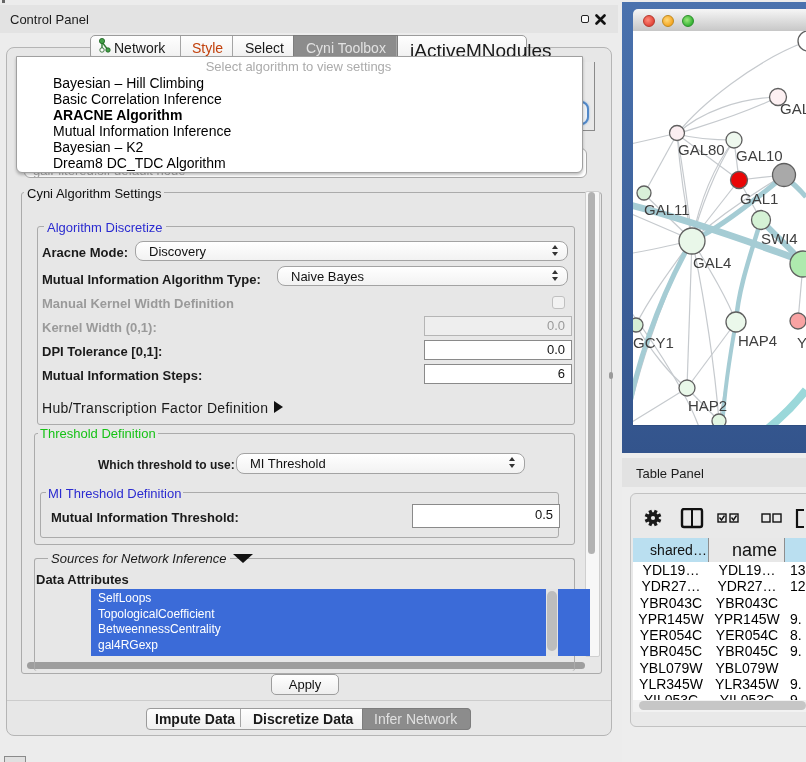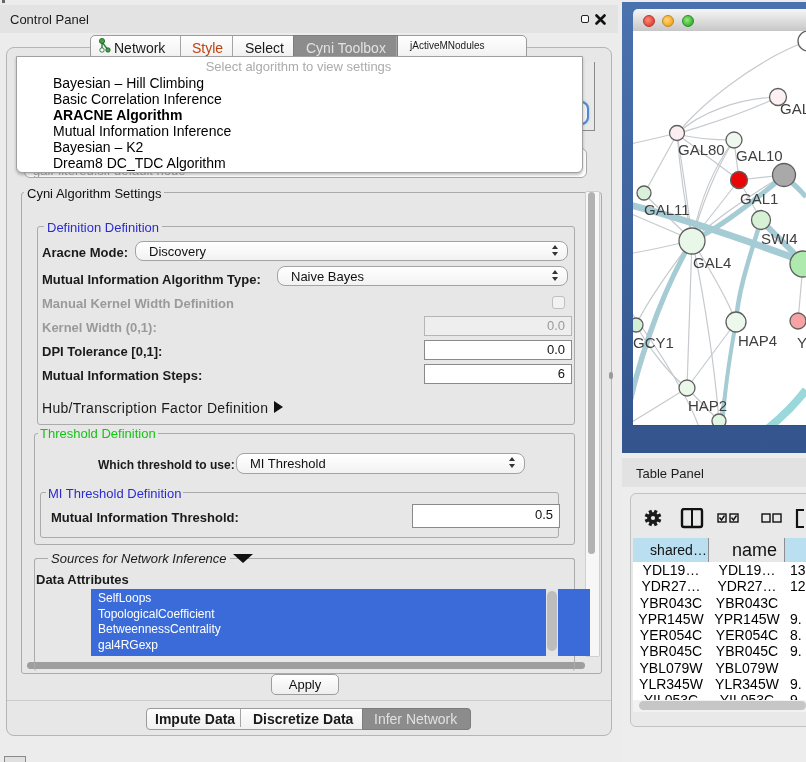--- a/index.html
+++ b/index.html
@@ -38,38 +38,38 @@
   <line x1="4" y1="5" x2="10" y2="13" stroke="#2e7d32" stroke-width="1.4"></line>
   <line x1="4" y1="5" x2="4" y2="13" stroke="#2e7d32" stroke-width="1.4"></line>
   <circle cx="4" cy="4" r="2.6" fill="#43a047" stroke="#1b5e20" stroke-width="0.8"></circle>
   <circle cx="4" cy="13" r="2.2" fill="#ffffff" stroke="#1b5e20" stroke-width="0.8"></circle>
   <circle cx="10" cy="13" r="2.2" fill="#43a047" stroke="#1b5e20" stroke-width="0.8"></circle>
 </svg>
 <div class="abs" style="left:114px;top:40px;font-size:14px;color:#1a1a1a;">Network</div>
 <div class="abs" style="left:192px;top:40px;font-size:14px;color:#c2410c;">Style</div>
 <div class="abs" style="left:245px;top:40px;font-size:14px;color:#1a1a1a;">Select</div>
 <div class="abs" style="left:306px;top:40px;font-size:14px;color:#e2e2e2;">Cyni Toolbox</div>
-<div class="abs" style="left:410px;top:40px;font-size:10px;color:#1a1a1a;">jActiveMNodules</div>
+<div class="abs" style="left:410px;top:40px;font-size:19px;color:#1a1a1a;">jActiveMNodules</div>
 
 <div class="abs" style="left:555px;top:62px;width:39px;height:68px;background:#e9e9e9;border-right:1.5px solid #8a8a8a;border-bottom:1.5px solid #8a8a8a;"></div>
 <div class="abs" style="left:550px;top:101px;width:39px;height:24px;border:2.5px solid #5188c8;border-radius:8px;background:#eef2f6;box-shadow:0 0 2px #7aa8d8;box-sizing:border-box;"></div>
 
 <div class="abs" style="left:24px;top:148px;width:561px;height:28px;background:#fff;border:1px solid #a8a8a8;border-radius:6px;"></div>
 <div class="abs" style="left:33px;top:163px;font-size:13px;color:#ababab;">galFiltered.sif default node</div>
 
 <div class="abs" style="left:21px;top:192px;width:579px;height:480px;border:1px solid #ababab;border-radius:3px;"></div>
 <div class="abs" style="left:24px;top:186px;background:#e7e7e7;padding:0 3px;font-size:13px;color:#111;">Cyni Algorithm Settings</div>
 
 <div class="abs" style="left:585px;top:191px;width:13px;height:464px;background:#f7f7f7;border:1px solid #cfcfcf;border-radius:2px;"></div>
 <div class="abs" style="left:588px;top:192px;width:7px;height:362px;background:#b2b2b2;border-radius:4px;"></div>
 
 <div class="abs" style="left:27px;top:662px;width:558px;height:7px;background:#9e9e9e;border-radius:4px;"></div>
 
 <div class="abs" style="left:37px;top:226px;width:536px;height:197px;border:1px solid #ababab;border-radius:3px;"></div>
-<div class="abs" style="left:44px;top:220px;background:#e7e7e7;padding:0 3px;font-size:13px;color:#2b2bd0;">Definition Definition</div>
+<div class="abs" style="left:44px;top:220px;background:#e7e7e7;padding:0 3px;font-size:13px;color:#2b2bd0;">Algorithm Discretize</div>
 
 <div class="abs lbl" style="left:42px;top:245px;">Aracne Mode:</div>
 <div class="abs combo" style="left:135px;top:241px;width:431px;height:18px;">
   <span style="position:absolute;left:13px;top:2px;">Discovery</span>
   <div class="stepper">
       <div class="u"></div>
       <div class="d"></div>
     </div>
 </div>
 <div class="abs lbl" style="left:42px;top:272px;">Mutual Information Algorithm Type:</div>

